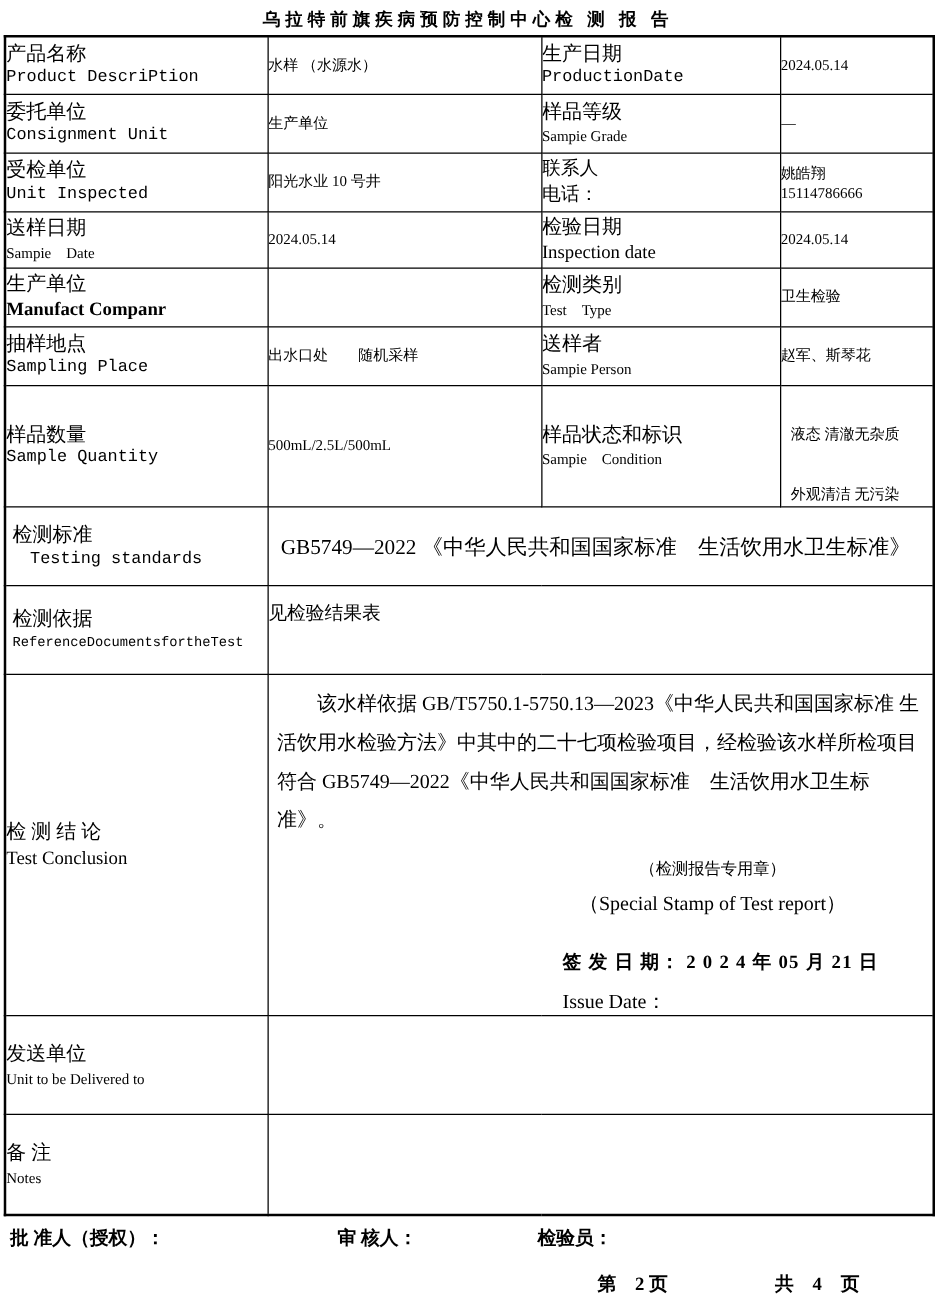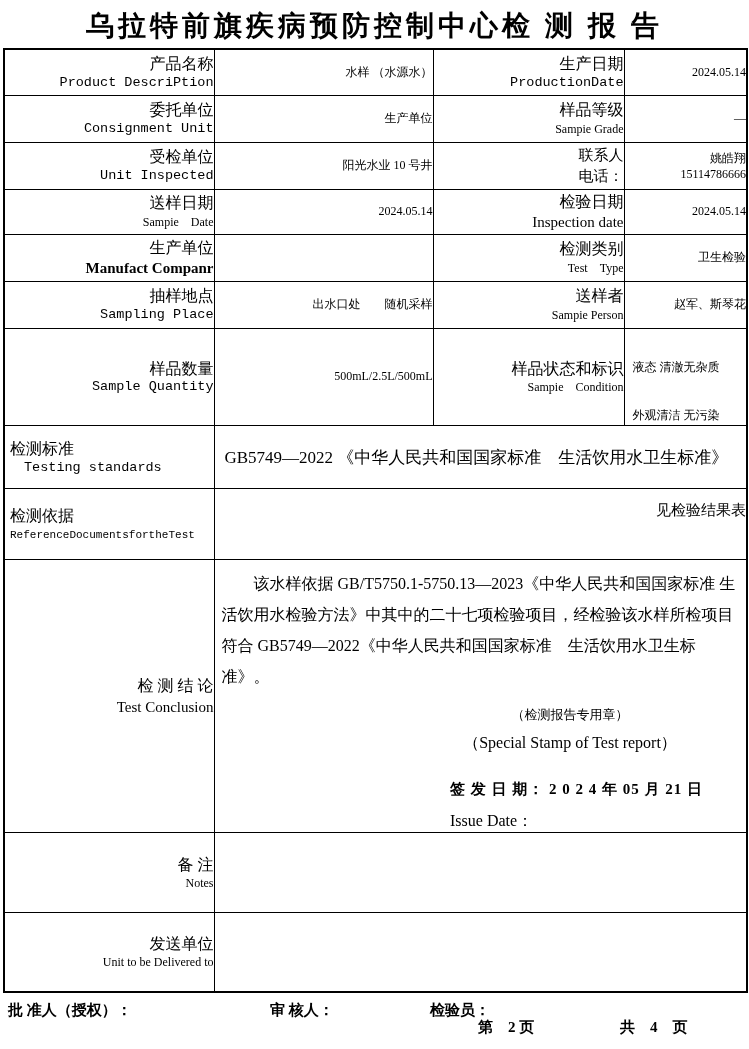--- a/index.html
+++ b/index.html
@@ -6,41 +6,41 @@
   .page {
     position:relative;
     width:749px; height:1049px;
     background:#ffffff; color:#000;
     font-family:"Liberation Serif","DejaVu Serif",serif;
     overflow:hidden;
   }
   .title {
     padding-top:7px;
     text-align:center;
-    font-size:28px; font-weight:bold;
+    font-size:14px; font-weight:bold;
     letter-spacing:4px;
     white-space:nowrap;
   }
   .meta-row {
     display:flex; justify-content:space-between;
     padding:7px 28px 3px 8px;
     font-size:14px; font-weight:bold;
   }
   table.report {
     border-collapse:collapse;
     table-layout:fixed;
     margin:3px 0 0 3px;
     width:743px;
     border:2px solid #000;
   }
   td {
     border:1px solid #000;
     padding:0;
     vertical-align:middle;
-    text-align:right;
+    text-align:left;
     overflow:hidden;
   }
   .zh  { font-size:16px; line-height:1.35; }
   .zh-sm { font-size:15px; line-height:1.4; }
   .en  { font-size:13.5px; line-height:1.25; }
   .en-sm { font-size:12px; line-height:1.4; }
   .en-lg { font-size:15px; line-height:1.35; }
   .en-xs { font-size:11px; line-height:1.5; }
   .mono { font-family:"Liberation Mono","DejaVu Sans Mono",monospace; }
   .val { font-size:12px; }
@@ -211,32 +211,32 @@
           <div class="stamp-zh">（检测报告专用章）</div>
           <div class="stamp-en">（Special Stamp of Test report）</div>
         </div>
         <div class="issue-block">
           <div class="issue-zh">签 发 日 期：  2 0 2 4  年 05 月 21 日</div>
           <div class="issue-en">Issue Date：</div>
         </div>
       </td>
     </tr>
 
+    <tr style="height:79px">
+      <td>
+        <div class="zh">发送单位</div>
+        <div class="en-sm">Unit to be Delivered to</div>
+      </td>
+      <td colspan="3"></td>
+    </tr>
+
     <tr style="height:80px">
       <td>
         <div class="zh">备 注</div>
         <div class="en-sm">Notes</div>
-      </td>
-      <td colspan="3"></td>
-    </tr>
-
-    <tr style="height:79px">
-      <td>
-        <div class="zh">发送单位</div>
-        <div class="en-sm">Unit to be Delivered to</div>
       </td>
       <td colspan="3"></td>
     </tr>
   </tbody>
     </table>
 
   <div class="sig-row">
     <span class="sig-approver">批 准人（授权）：</span>
     <span class="sig-reviewer">审 核人：</span>
     <span class="sig-inspector">检验员：</span>

